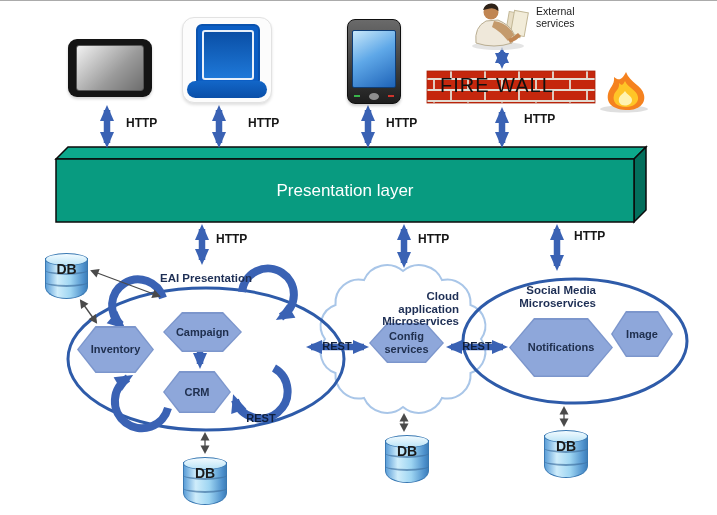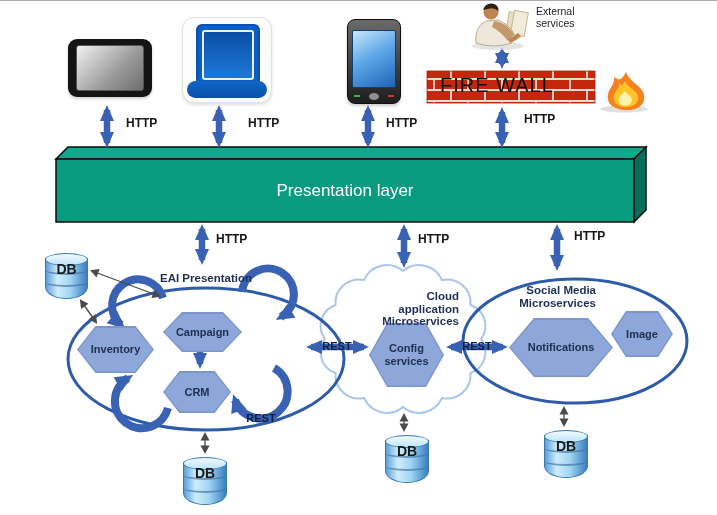--- a/index.html
+++ b/index.html
@@ -187,21 +187,21 @@
       <span>Campaign</span>
   </div>
   <div class="hex" style="left:77px;top:325px;width:77px;height:47px">
     <i></i>
       <span>Inventory</span>
   </div>
   <div class="hex" style="left:163px;top:370px;width:68px;height:42px">
     <i></i>
       <span>CRM</span>
   </div>
-  <div class="hex" style="left:369px;top:322px;width:75px;height:64px">
+  <div class="hex" style="left:369px;top:322px;width:75px;height:40px">
     <i></i>
       <span>Config
 services</span>
   </div>
   <div class="hex" style="left:509px;top:317px;width:104px;height:59px">
     <i></i>
       <span>Notifications</span>
   </div>
   <div class="hex" style="left:611px;top:310px;width:62px;height:46px">
     <i></i>

